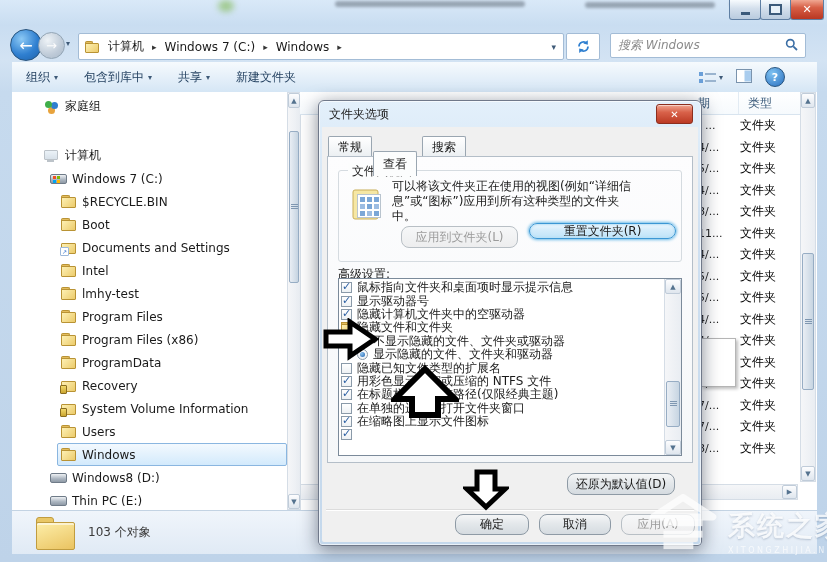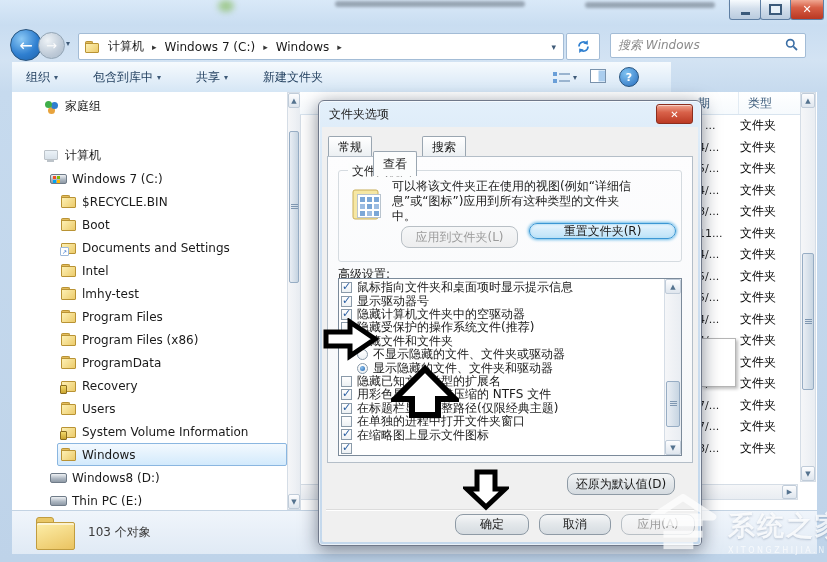--- a/index.html
+++ b/index.html
@@ -35,22 +35,22 @@
   .crumb-sep{font-size:9px;color:#333;padding:0 5px;}
   .addr-caret{margin-left:auto;color:#3e5a78;font-size:9px;padding:0 7px;}
   .refreshbtn{position:absolute;left:566px;top:33px;width:32px;height:25px;background:#fff;border:1px solid #a3bcd6;border-radius:2px;
     display:flex;align-items:center;justify-content:center;}
   .searchbox{position:absolute;left:610px;top:33px;width:196px;height:25px;background:#fff;border:1px solid #a3bcd6;border-radius:2px;
     display:flex;align-items:center;padding:0 7px;box-sizing:border-box;}
   .search-ph{font-style:italic;color:#8a8a8a;}
   .search-mag{margin-left:auto;}
 
   
-  .toolbar{position:absolute;left:12px;top:62px;width:659px;height:30px;
-    background:linear-gradient(#f6fafd,#e4eff9 55%,#d5e6f5);border-bottom:1px solid #b9cfe2;display:flex;align-items:center;gap:9px;}
+  .toolbar{position:absolute;left:12px;top:62px;width:805px;height:30px;
+    background:linear-gradient(#f6fafd,#e4eff9 55%,#d5e6f5);border-bottom:1px solid #b9cfe2;display:flex;align-items:center;}
   .toolbar-item{display:flex;align-items:center;gap:4px;color:#1e3c5c;margin-left:26px;cursor:default;}
   .toolbar-item:first-of-type{margin-left:14px;}
   .toolbar-item .caret{font-size:8px;color:#3e5a78;}
   .toolbar-item:not(.dropdown) .caret{display:none;}
   .tb-right{position:absolute;right:32px;top:0;height:30px;display:flex;align-items:center;gap:13px;}
   .helpbtn{width:18px;height:18px;border-radius:50%;background:radial-gradient(circle at 35% 30%,#7fc3f2,#2a6fbf);
     border:1px solid #27547f;color:#fff;font-weight:bold;font-size:11px;display:flex;align-items:center;justify-content:center;}
   .views-caret{font-size:8px;color:#3e5a78;margin-left:2px;}
 
   
@@ -332,30 +332,30 @@
             <span class="ticon"></span>
             <span class="tlabel">ProgramData</span>
           </div>
         </div>
         <div class="tree-row icon-folder-lock lv3">
           <div class="inner">
             <span class="ticon"></span>
             <span class="tlabel">Recovery</span>
           </div>
         </div>
+        <div class="tree-row icon-folder-lock lv3">
+          <div class="inner">
+            <span class="ticon"></span>
+            <span class="tlabel">System Volume Information</span>
+          </div>
+        </div>
         <div class="tree-row icon-folder lv3">
           <div class="inner">
             <span class="ticon"></span>
             <span class="tlabel">Users</span>
-          </div>
-        </div>
-        <div class="tree-row icon-folder-lock lv3">
-          <div class="inner">
-            <span class="ticon"></span>
-            <span class="tlabel">System Volume Information</span>
           </div>
         </div>
         <div class="tree-row icon-folder lv3 selected">
           <div class="inner">
             <span class="ticon"></span>
             <span class="tlabel">Windows</span>
           </div>
         </div>
         <div class="tree-row icon-drive lv2">
           <div class="inner">
@@ -520,24 +520,20 @@
                 <span class="slabel">鼠标指向文件夹和桌面项时显示提示信息</span>
               </div>
               <div class="set-row type-checkbox checked">
                 <span class="ctl"></span>
                 <span class="slabel">显示驱动器号</span>
               </div>
               <div class="set-row type-checkbox checked">
                 <span class="ctl"></span>
                 <span class="slabel">隐藏计算机文件夹中的空驱动器</span>
               </div>
-              <div class="set-row type-checkbox">
-                <span class="ctl"></span>
-                <span class="slabel">隐藏受保护的操作系统文件(推荐)</span>
-              </div>
               <div class="set-row type-folder">
                 <span class="ctl"></span>
                 <span class="slabel">隐藏文件和文件夹</span>
               </div>
               <div class="set-row type-radio">
                 <span class="ctl"></span>
                 <span class="slabel">不显示隐藏的文件、文件夹或驱动器</span>
               </div>
               <div class="set-row type-radio checked">
                 <span class="ctl"></span>

